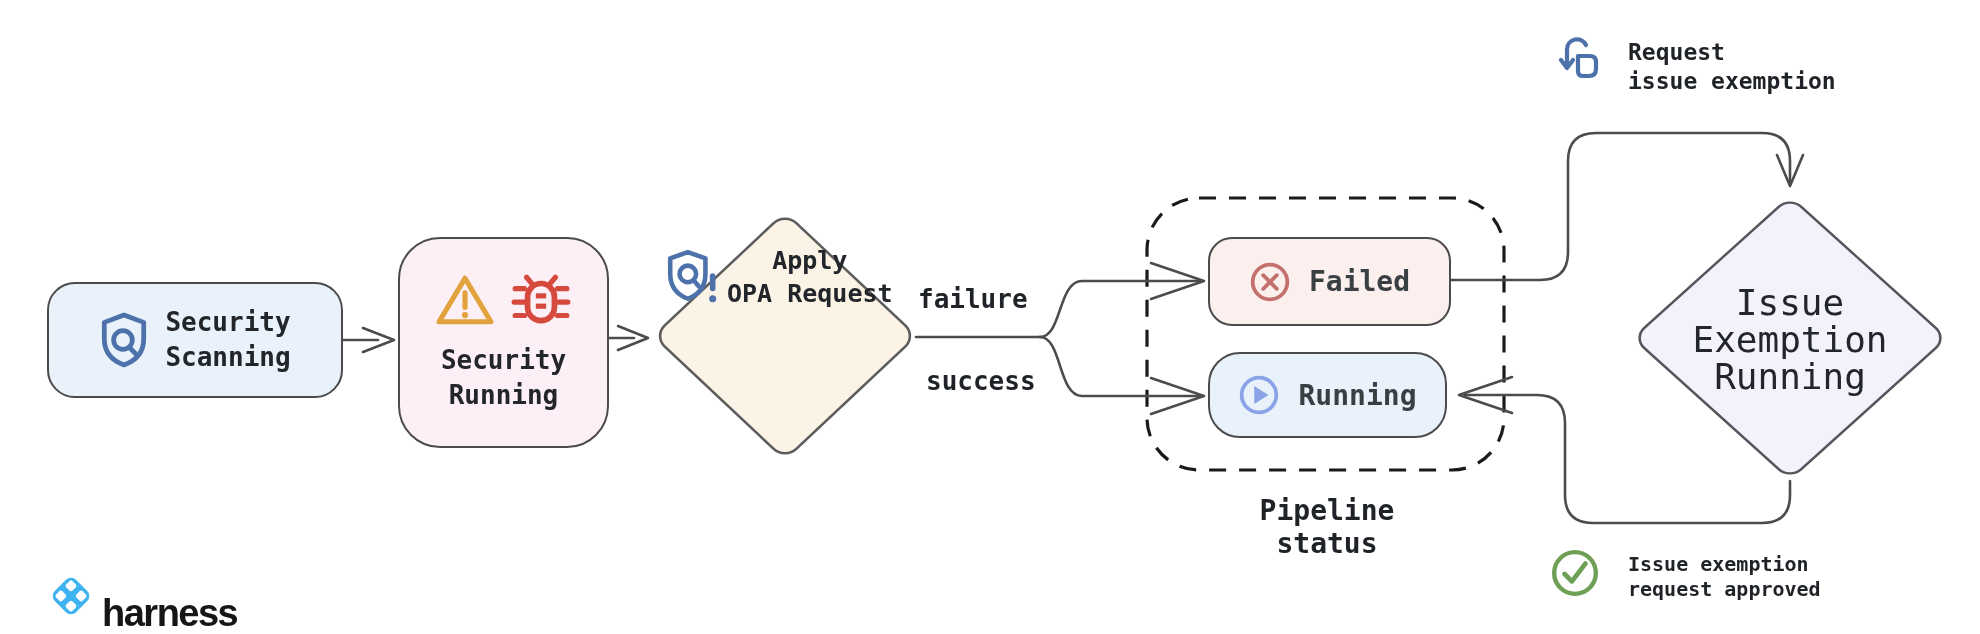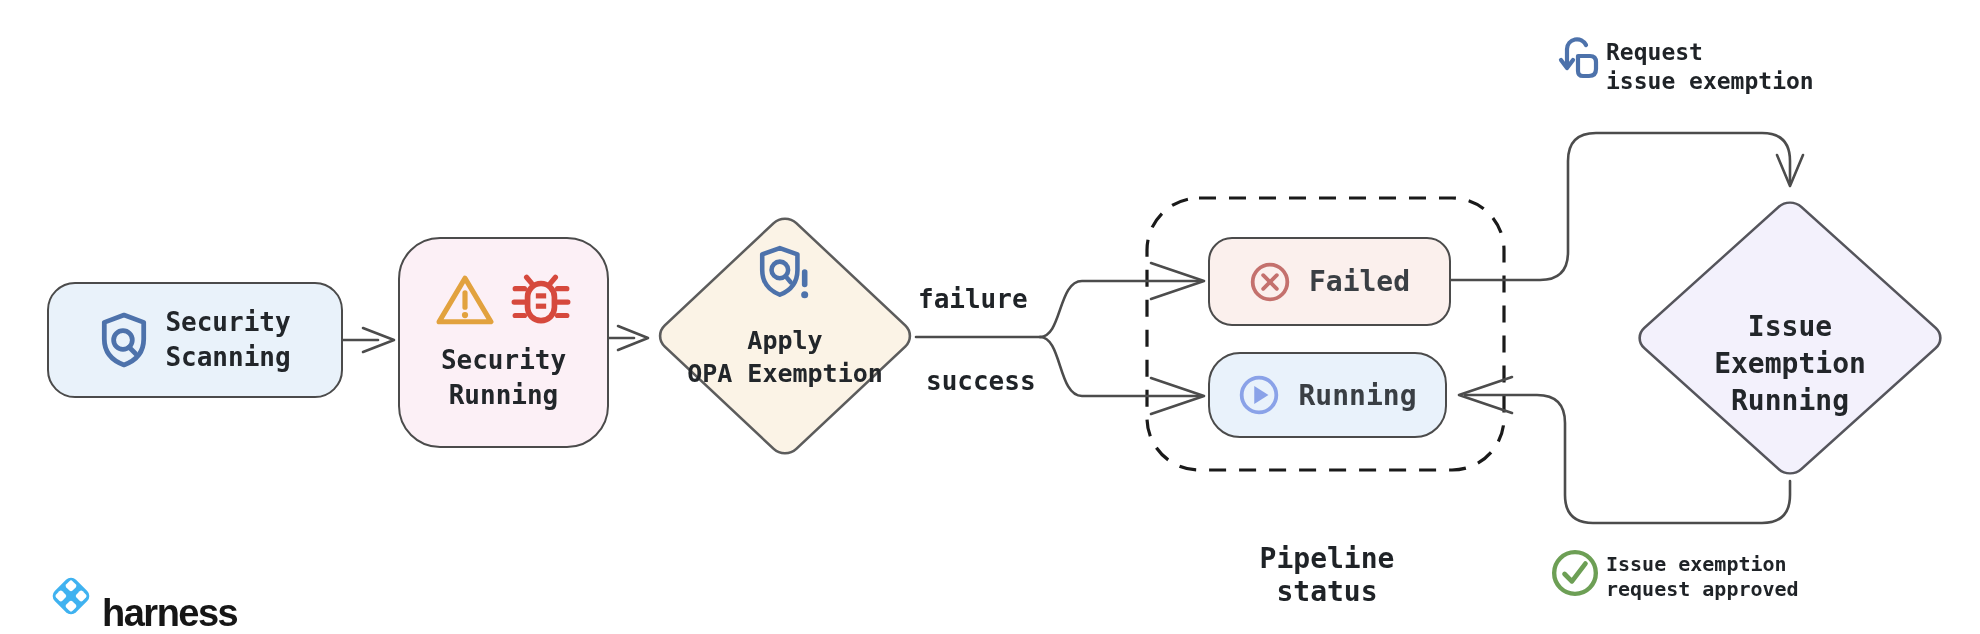--- a/index.html
+++ b/index.html
@@ -9,32 +9,32 @@
   .box{position:absolute;box-sizing:border-box;border:2.5px solid #4b4b4b;
        display:flex;align-items:center;justify-content:center;}
   .node-label{font-size:26px;line-height:35px;font-weight:bold;}
   .sec-scan{left:47px;top:282px;width:296px;height:116px;border-radius:28px;background:#e9f2fa;gap:16px;}
   .sec-issues{left:398px;top:237px;width:211px;height:211px;border-radius:42px;background:#fcf0f6;
               flex-direction:column;gap:16px;}
   .icon-row{display:flex;gap:16px;align-items:center;}
   .failed-box{left:1208px;top:237px;width:243px;height:89px;border-radius:24px;background:#fbf0ed;gap:18px;}
   .running-box{left:1208px;top:352px;width:239px;height:86px;border-radius:32px;background:#e9f2fb;gap:18px;}
   .status-label{font-size:28px;font-weight:bold;color:#3a3f44;}
-  .opa-content{position:absolute;left:665px;top:244px;width:240px;display:flex;flex-direction:column;
-               align-items:center;gap:22px;}
+  .opa-content{position:absolute;left:665px;top:244px;width:240px;display:flex;flex-direction:row;
+               align-items:center;gap:6px;}
   .opa-text{font-size:25px;line-height:33px;font-weight:bold;text-align:center;}
   .exemption-text{position:absolute;left:1660px;top:284px;width:260px;text-align:center;
-                  font-size:28px;line-height:37px;font-weight:bold;margin-top:24px;}
+                  font-size:36px;line-height:37px;font-weight:normal;}
   .caption{position:absolute;font-size:28px;font-weight:bold;color:#1f2327;text-align:center;}
   .governance{left:685px;top:474px;width:220px;}
-  .pipeline{left:1202px;top:494px;width:250px;margin-top:48px;}
+  .pipeline{left:1202px;top:494px;width:250px;}
   .edge-label{position:absolute;font-size:26px;font-weight:bold;color:#1f2327;text-align:right;}
   .failure-label{left:918px;top:284px;}
   .success-label{left:926px;top:366px;}
-  .annotation{position:absolute;display:flex;gap:6px;align-items:flex-start;}
+  .annotation{position:absolute;display:flex;gap:28px;align-items:flex-start;}
   .annotation .txt{font-weight:bold;color:#1f2327;}
   .request-anno{left:1556px;top:34px;}
   .request-anno .txt{font-size:23px;line-height:29px;padding-top:4px;}
   .approved-anno{left:1550px;top:548px;}
   .approved-anno .txt{font-size:20px;line-height:25px;padding-top:4px;}
   .brand{position:absolute;left:48px;top:556px;display:flex;align-items:center;gap:8px;}
   .wordmark{font-family:"Liberation Sans", sans-serif;font-weight:800;font-size:38px;
             letter-spacing:-1.5px;color:#161616;margin-top:36px;}
 </style>
 </head>
@@ -113,21 +113,21 @@
   <div class="opa-content">
     <svg width="56" height="58" viewBox="0 0 52 56">
       <path d="M21 4 L38 10 V25 C38 37 31 45 21 49 C11 45 4 37 4 25 V10 Z" fill="none" stroke="#4d72ab" stroke-width="4.4" stroke-linejoin="round"></path>
       <circle cx="21" cy="25" r="8" fill="none" stroke="#4d72ab" stroke-width="4.4"></circle>
       <line x1="26.5" y1="31" x2="31.5" y2="37" stroke="#4d72ab" stroke-width="4.4" stroke-linecap="round"></line>
       <line x1="45" y1="27" x2="45" y2="39" stroke="#4d72ab" stroke-width="5.4" stroke-linecap="round"></line>
       <circle cx="45" cy="49" r="3.4" fill="#4d72ab"></circle>
     </svg>
     <div class="opa-text">
       <div>Apply</div>
-      <div>OPA Exemption</div>
+      <div>OPA Request</div>
     </div>
   </div>
 
 
   <div class="edge-label failure-label">failure</div>
   <div class="edge-label success-label">success</div>
 
   <div class="box failed-box">
     <svg width="42" height="42" viewBox="0 0 40 40">
       <circle cx="20" cy="20" r="16.5" fill="none" stroke="#c4716d" stroke-width="3.6"></circle>

